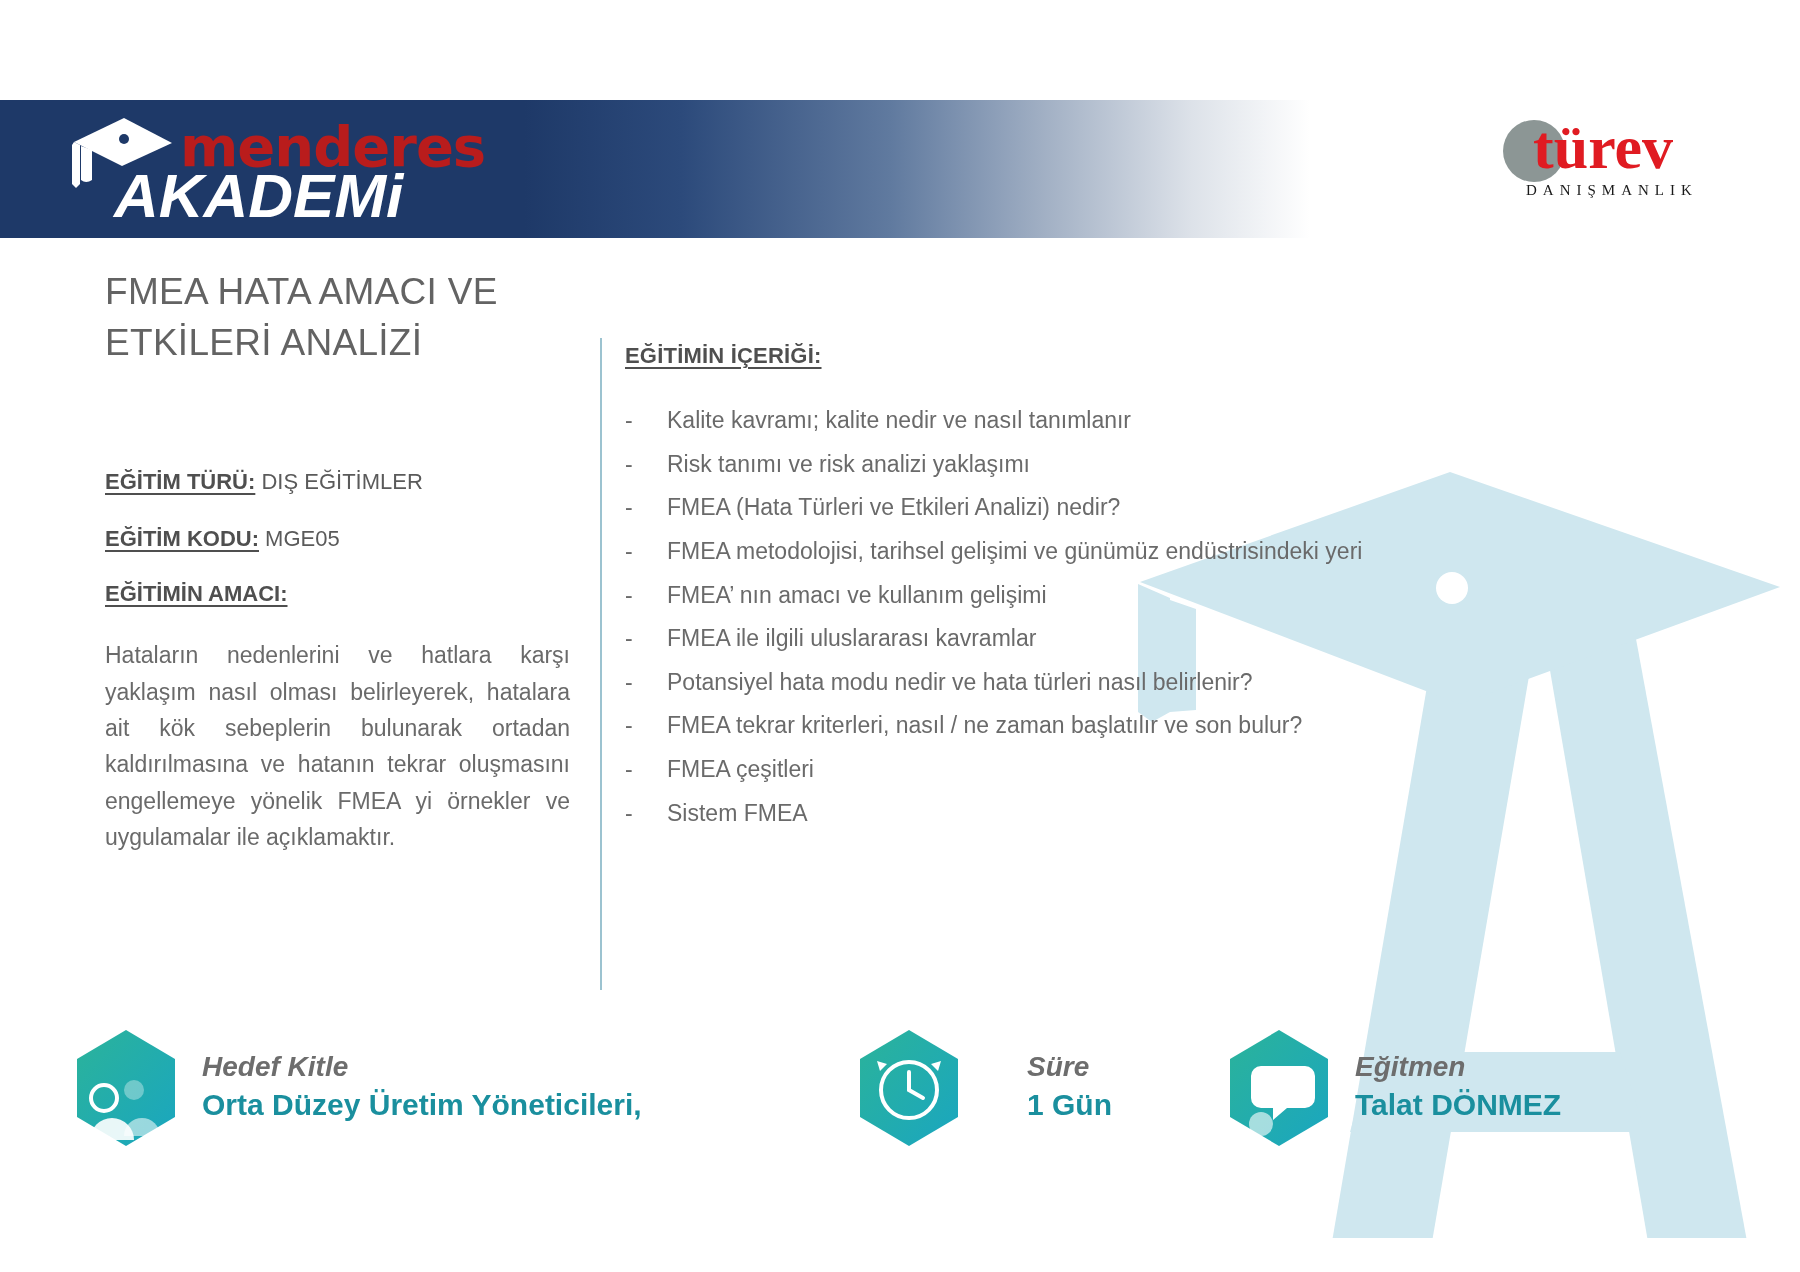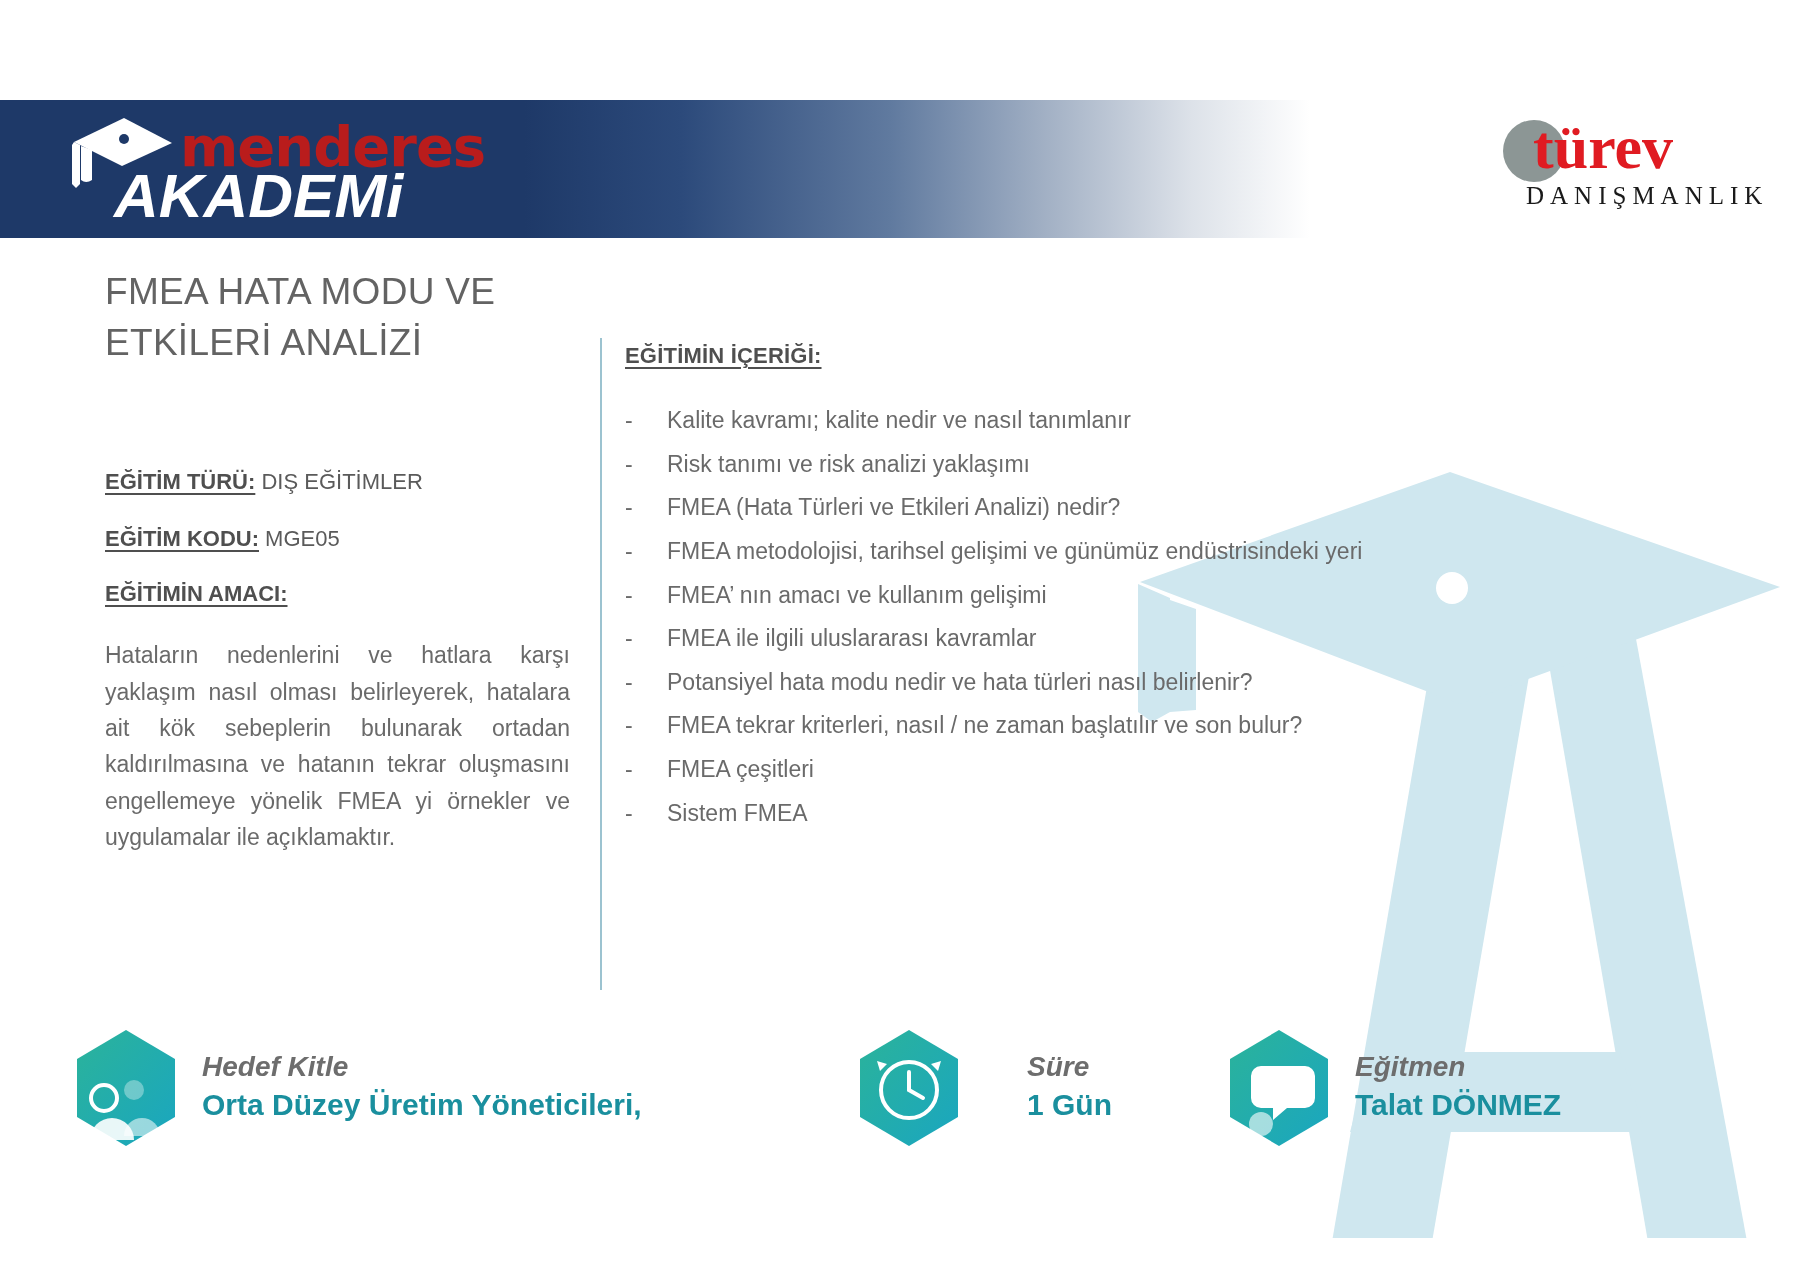--- a/index.html
+++ b/index.html
@@ -91,21 +91,21 @@
     font-family: "Liberation Serif", serif;
     font-size: 62px;
     font-weight: 700;
     color: #e01b22;
     letter-spacing: 0px;
   }
   .turev-sub {
     position: absolute;
     left: 48px; top: 64px;
     font-family: "Liberation Serif", serif;
-    font-size: 25px;
+    font-size: 15px;
     letter-spacing: 6px;
     color: #1a1a1a;
   }
 
   
   .content { position: absolute; left: 0; top: 238px; width: 1800px; height: 780px; z-index: 3; }
 
   .title {
     position: absolute;
     left: 105px; top: 28px;
@@ -255,21 +255,21 @@
   </div>
 
   <div class="turev">
     <div class="turev-circle"></div>
     <div class="turev-word">türev</div>
     <div class="turev-sub">DANIŞMANLIK</div>
   </div>
 
   <div class="content">
 
-    <div class="title">FMEA HATA MODU VE ETKİLERİ ANALİZİ</div>
+    <div class="title">FMEA HATA AMACI VE ETKİLERİ ANALİZİ</div>
 
     <div class="divider"></div>
 
     <div class="left-col">
       <div class="meta-line">
         <span class="meta-key">EĞİTİM TÜRÜ:</span><span> DIŞ EĞİTİMLER</span>
       </div>
       <div class="meta-line">
         <span class="meta-key">EĞİTİM KODU:</span><span> MGE05</span>
       </div>

